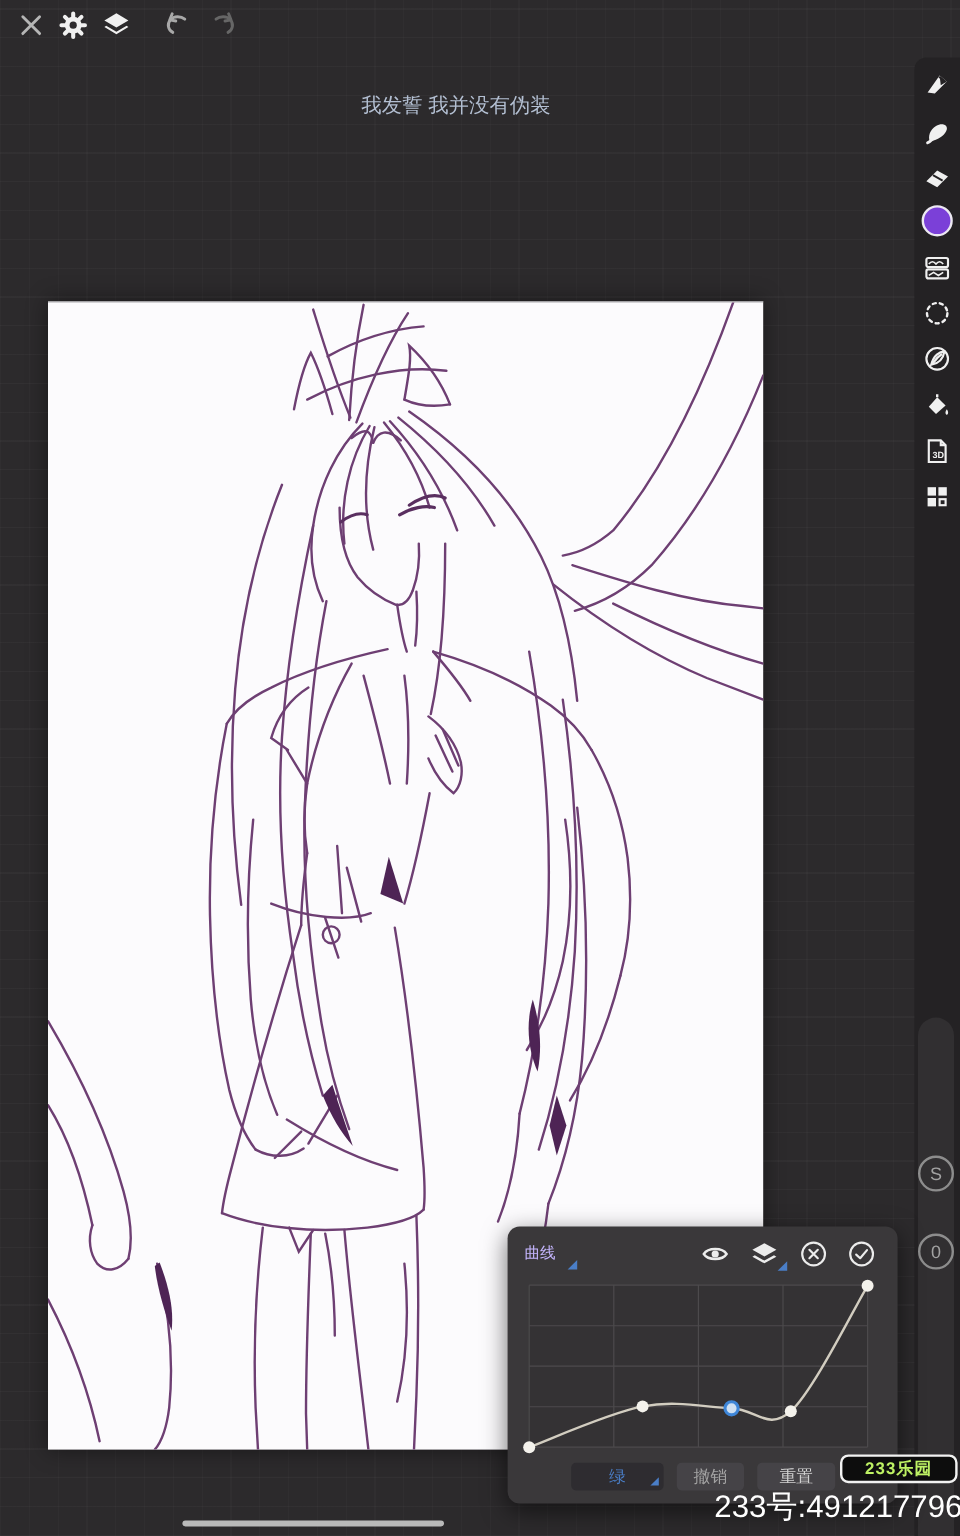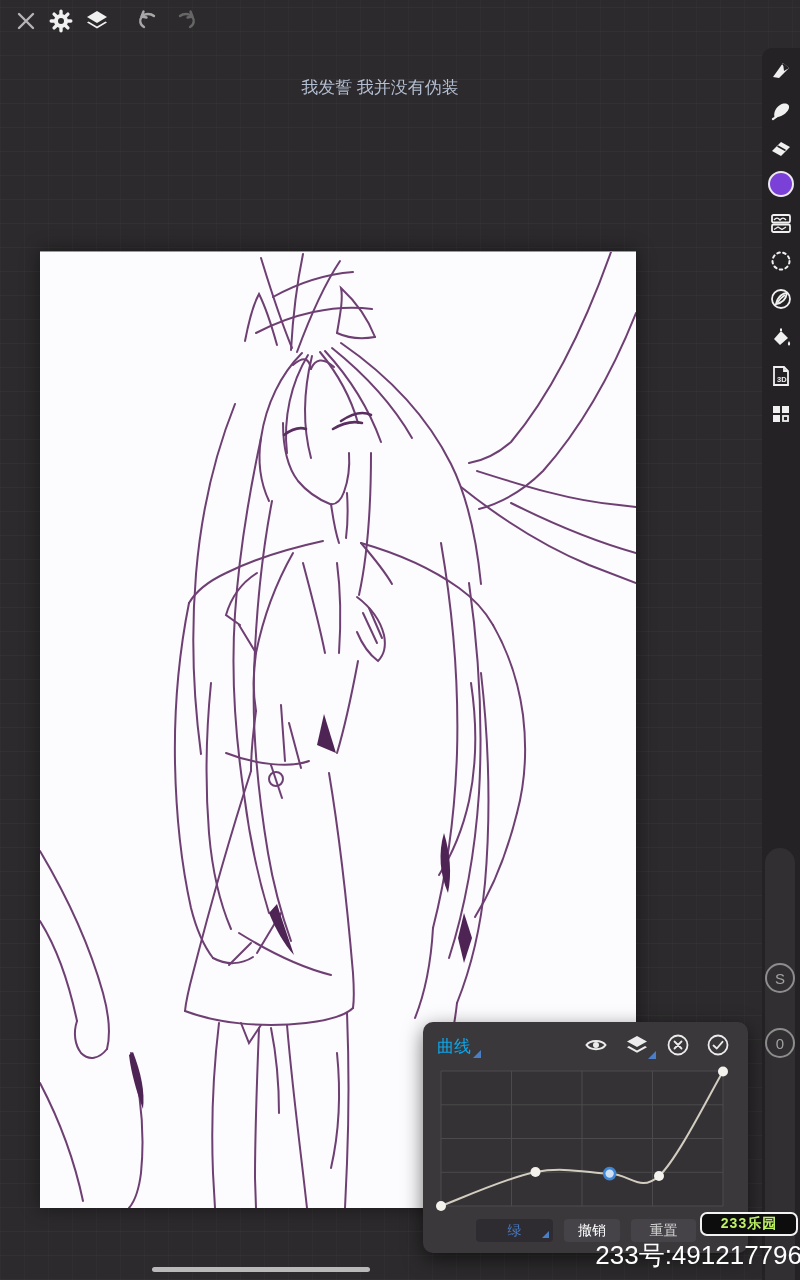--- a/index.html
+++ b/index.html
@@ -27,32 +27,32 @@
   #sidebar{position:absolute;right:0;top:48px;width:38px;height:1232px;background:#242224;
     border-radius:10px 0 0 0;}
   #sidebar-pill{position:absolute;right:5px;top:800px;width:30px;height:432px;background:#312f31;border-radius:15px 15px 0 0;}
   .tool{position:absolute;left:0;width:38px;height:30px;display:flex;align-items:flex-end;justify-content:center;}
   .color-dot{width:26px;height:26px;border-radius:50%;background:#7b40d8;border:2px solid #ece8f2;box-sizing:border-box;}
   .ring-btn{position:absolute;width:30px;height:30px;border-radius:50%;border:2px solid #8d8d8d;
     color:#a2a2a2;font-size:15px;display:flex;align-items:center;justify-content:center;box-sizing:border-box;}
   
   #curves-panel{position:absolute;left:423px;top:1022px;width:325px;height:231px;background:#3a383a;
     border-radius:10px;box-shadow:0 6px 20px rgba(0,0,0,.55);}
-  .cp-title{position:absolute;left:14px;top:13px;color:#0ea5e9;font-size:17px;}
+  .cp-title{position:absolute;left:14px;top:13px;color:#c4b5fd;font-size:13px;}
   .tri-blue{width:0;height:0;border-style:solid;border-width:0 0 8px 8px;border-color:transparent transparent #4a7ec7 transparent;}
   .cp-title-tri{position:absolute;left:50px;top:28px;}
   .cp-icon{position:absolute;top:11px;width:24px;height:24px;display:flex;align-items:center;justify-content:center;}
   .cp-layers-tri{position:absolute;left:225px;top:29px;}
   #curve-grid{position:absolute;left:18px;top:49px;width:282px;height:135px;background:#343234;}
   #curve-svg{overflow:visible;display:block;}
   .cp-btn{position:absolute;top:197px;height:23px;border-radius:4px;font-size:14px;
     display:flex;align-items:center;justify-content:center;}
   #btn-channel{left:53px;width:77px;background:#2e2c30;color:#4a7ec7;}
   #btn-channel .tri-blue{position:absolute;right:4px;bottom:4px;border-width:0 0 7px 7px;}
-  #btn-undo{left:141px;width:56px;background:#454347;color:#ffffff;}
+  #btn-undo{left:141px;width:56px;background:#454347;color:#a3a3a3;}
   #btn-reset{left:208px;width:65px;background:#454347;color:#d4d4d4;}
   
   #wm-badge{position:absolute;left:700px;top:1212px;width:94px;height:20px;background:#0d0d0d;
     border:2px solid #f2f2f2;border-radius:7px;color:#bef264;font-weight:bold;font-size:14px;
     display:flex;align-items:center;justify-content:center;letter-spacing:1px;z-index:30;}
   #wm-id{position:absolute;right:-2px;top:1238px;color:#fff;font-size:26px;z-index:30;white-space:nowrap;}
   
   #home-indicator{position:absolute;left:152px;top:1267px;width:218px;height:5px;border-radius:3px;background:#c9c9c9;opacity:.9;}
 </style>
 </head>

